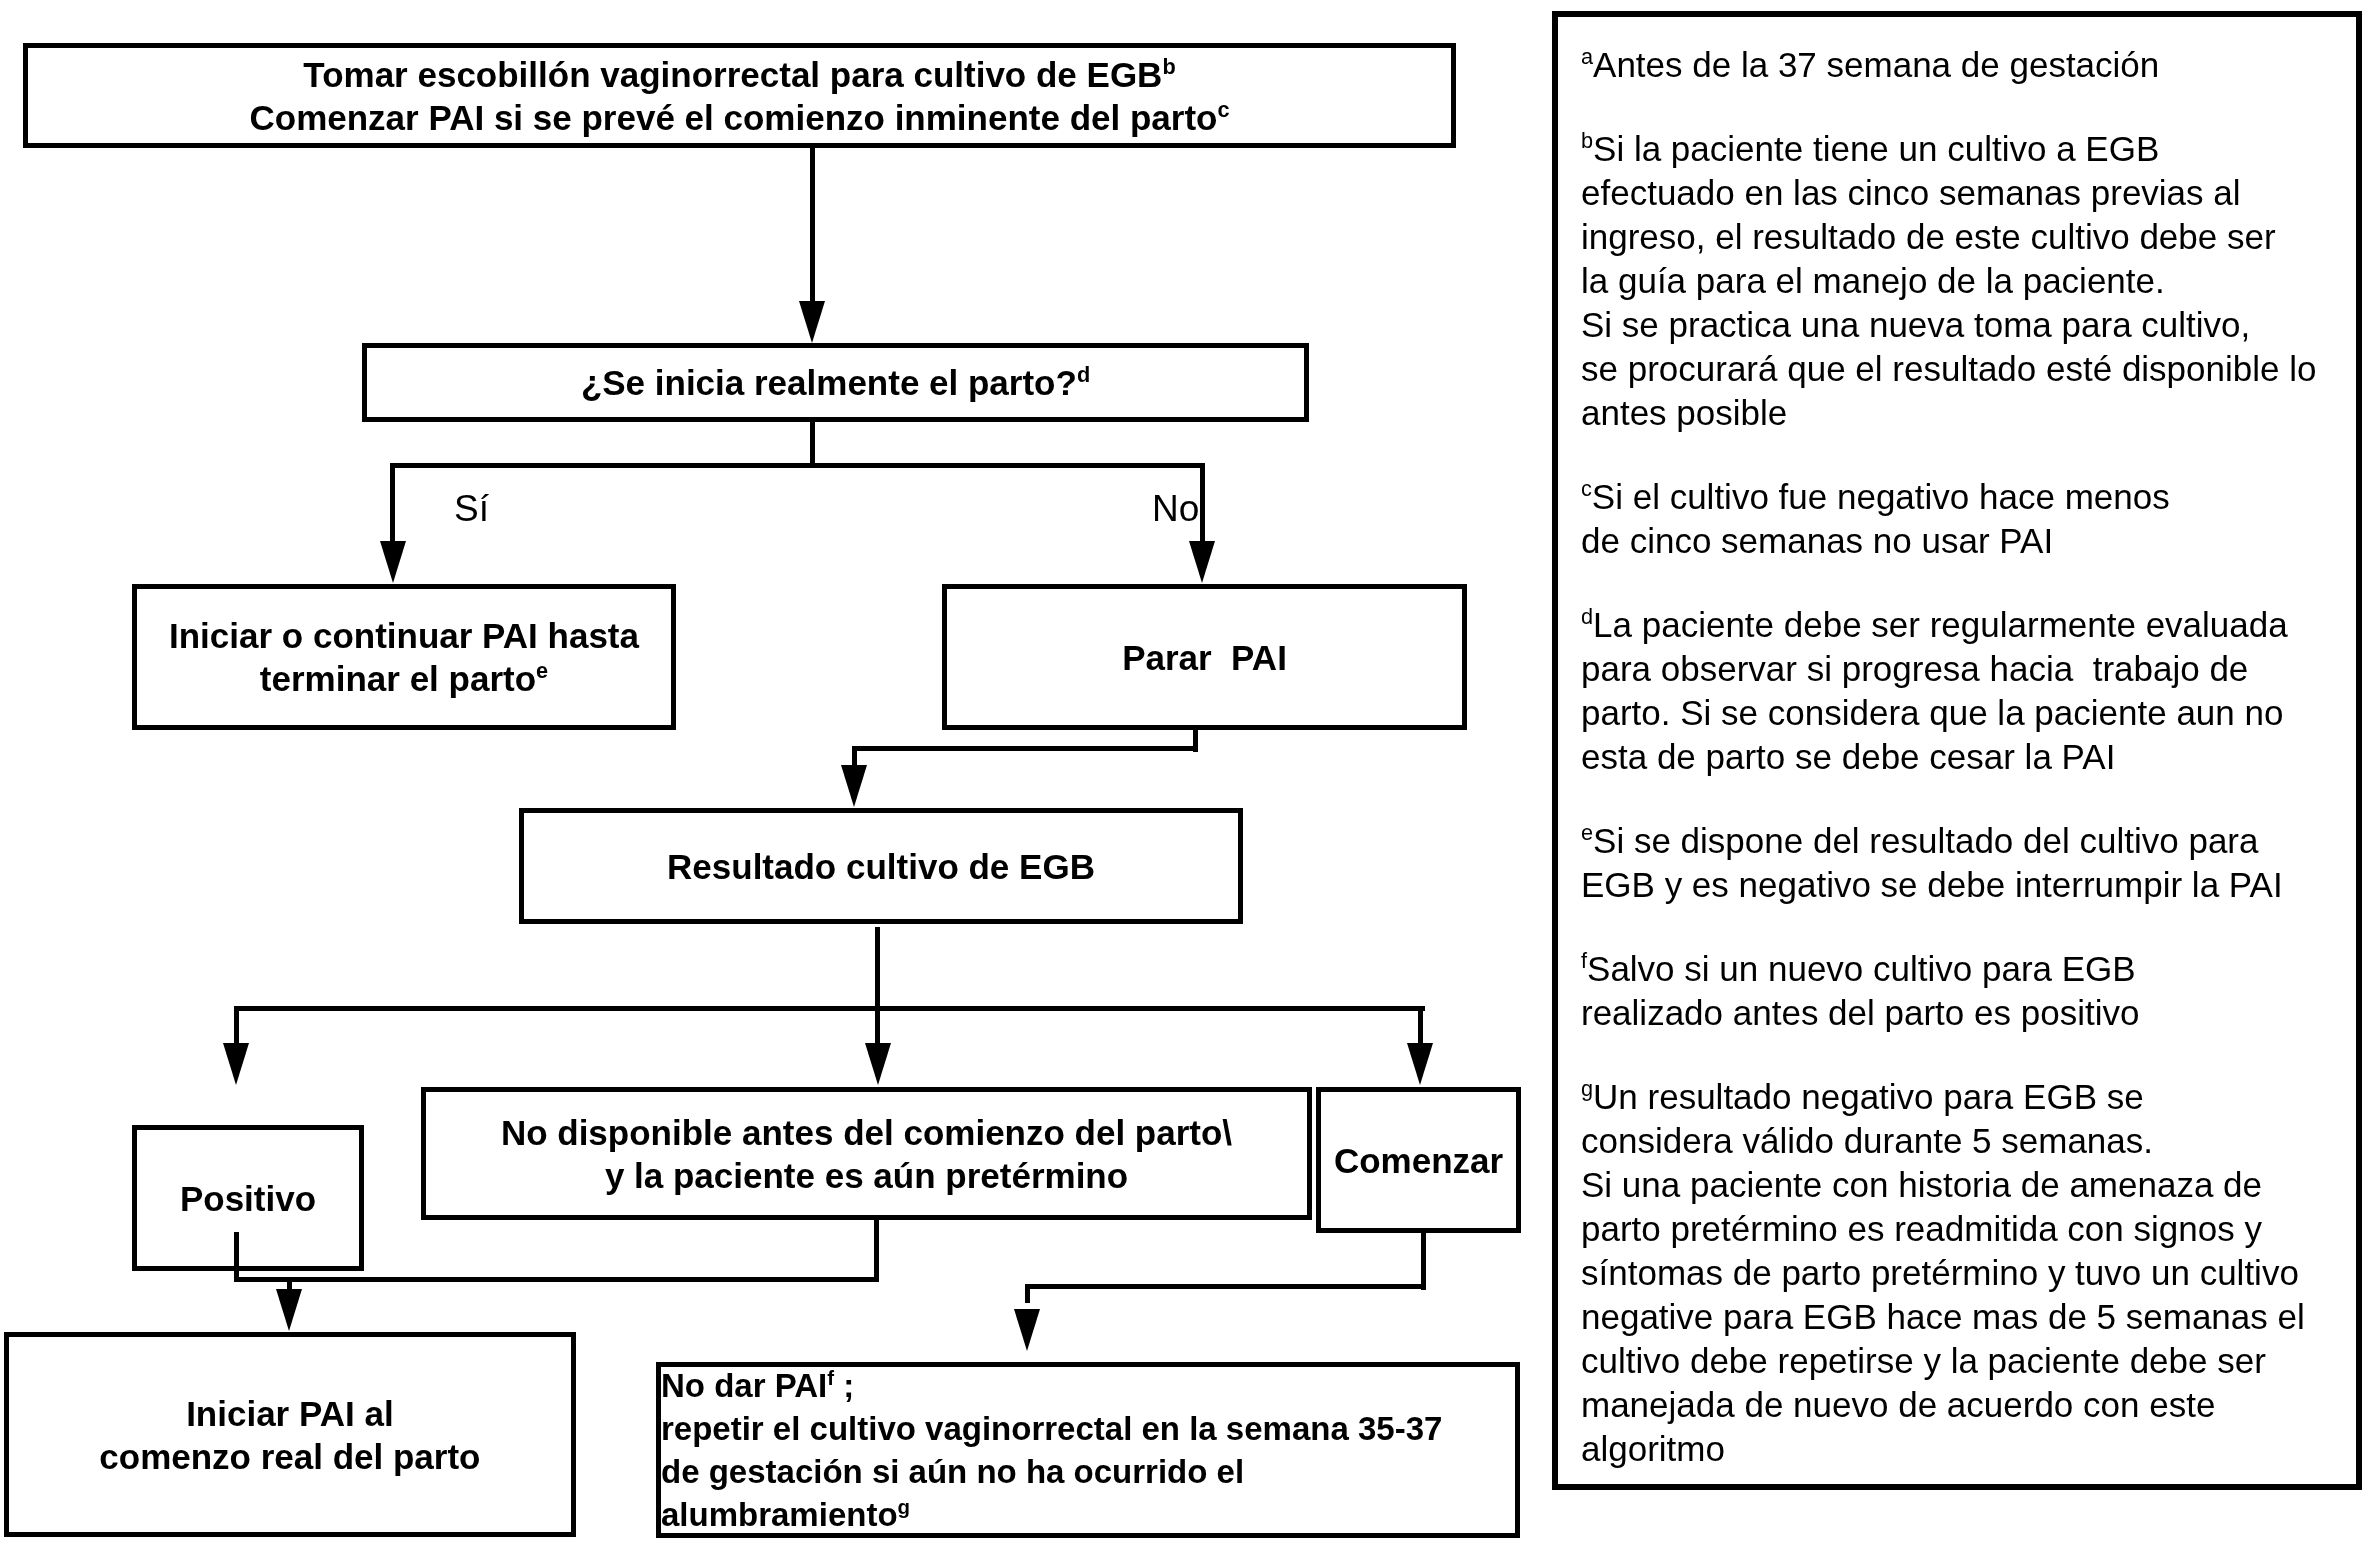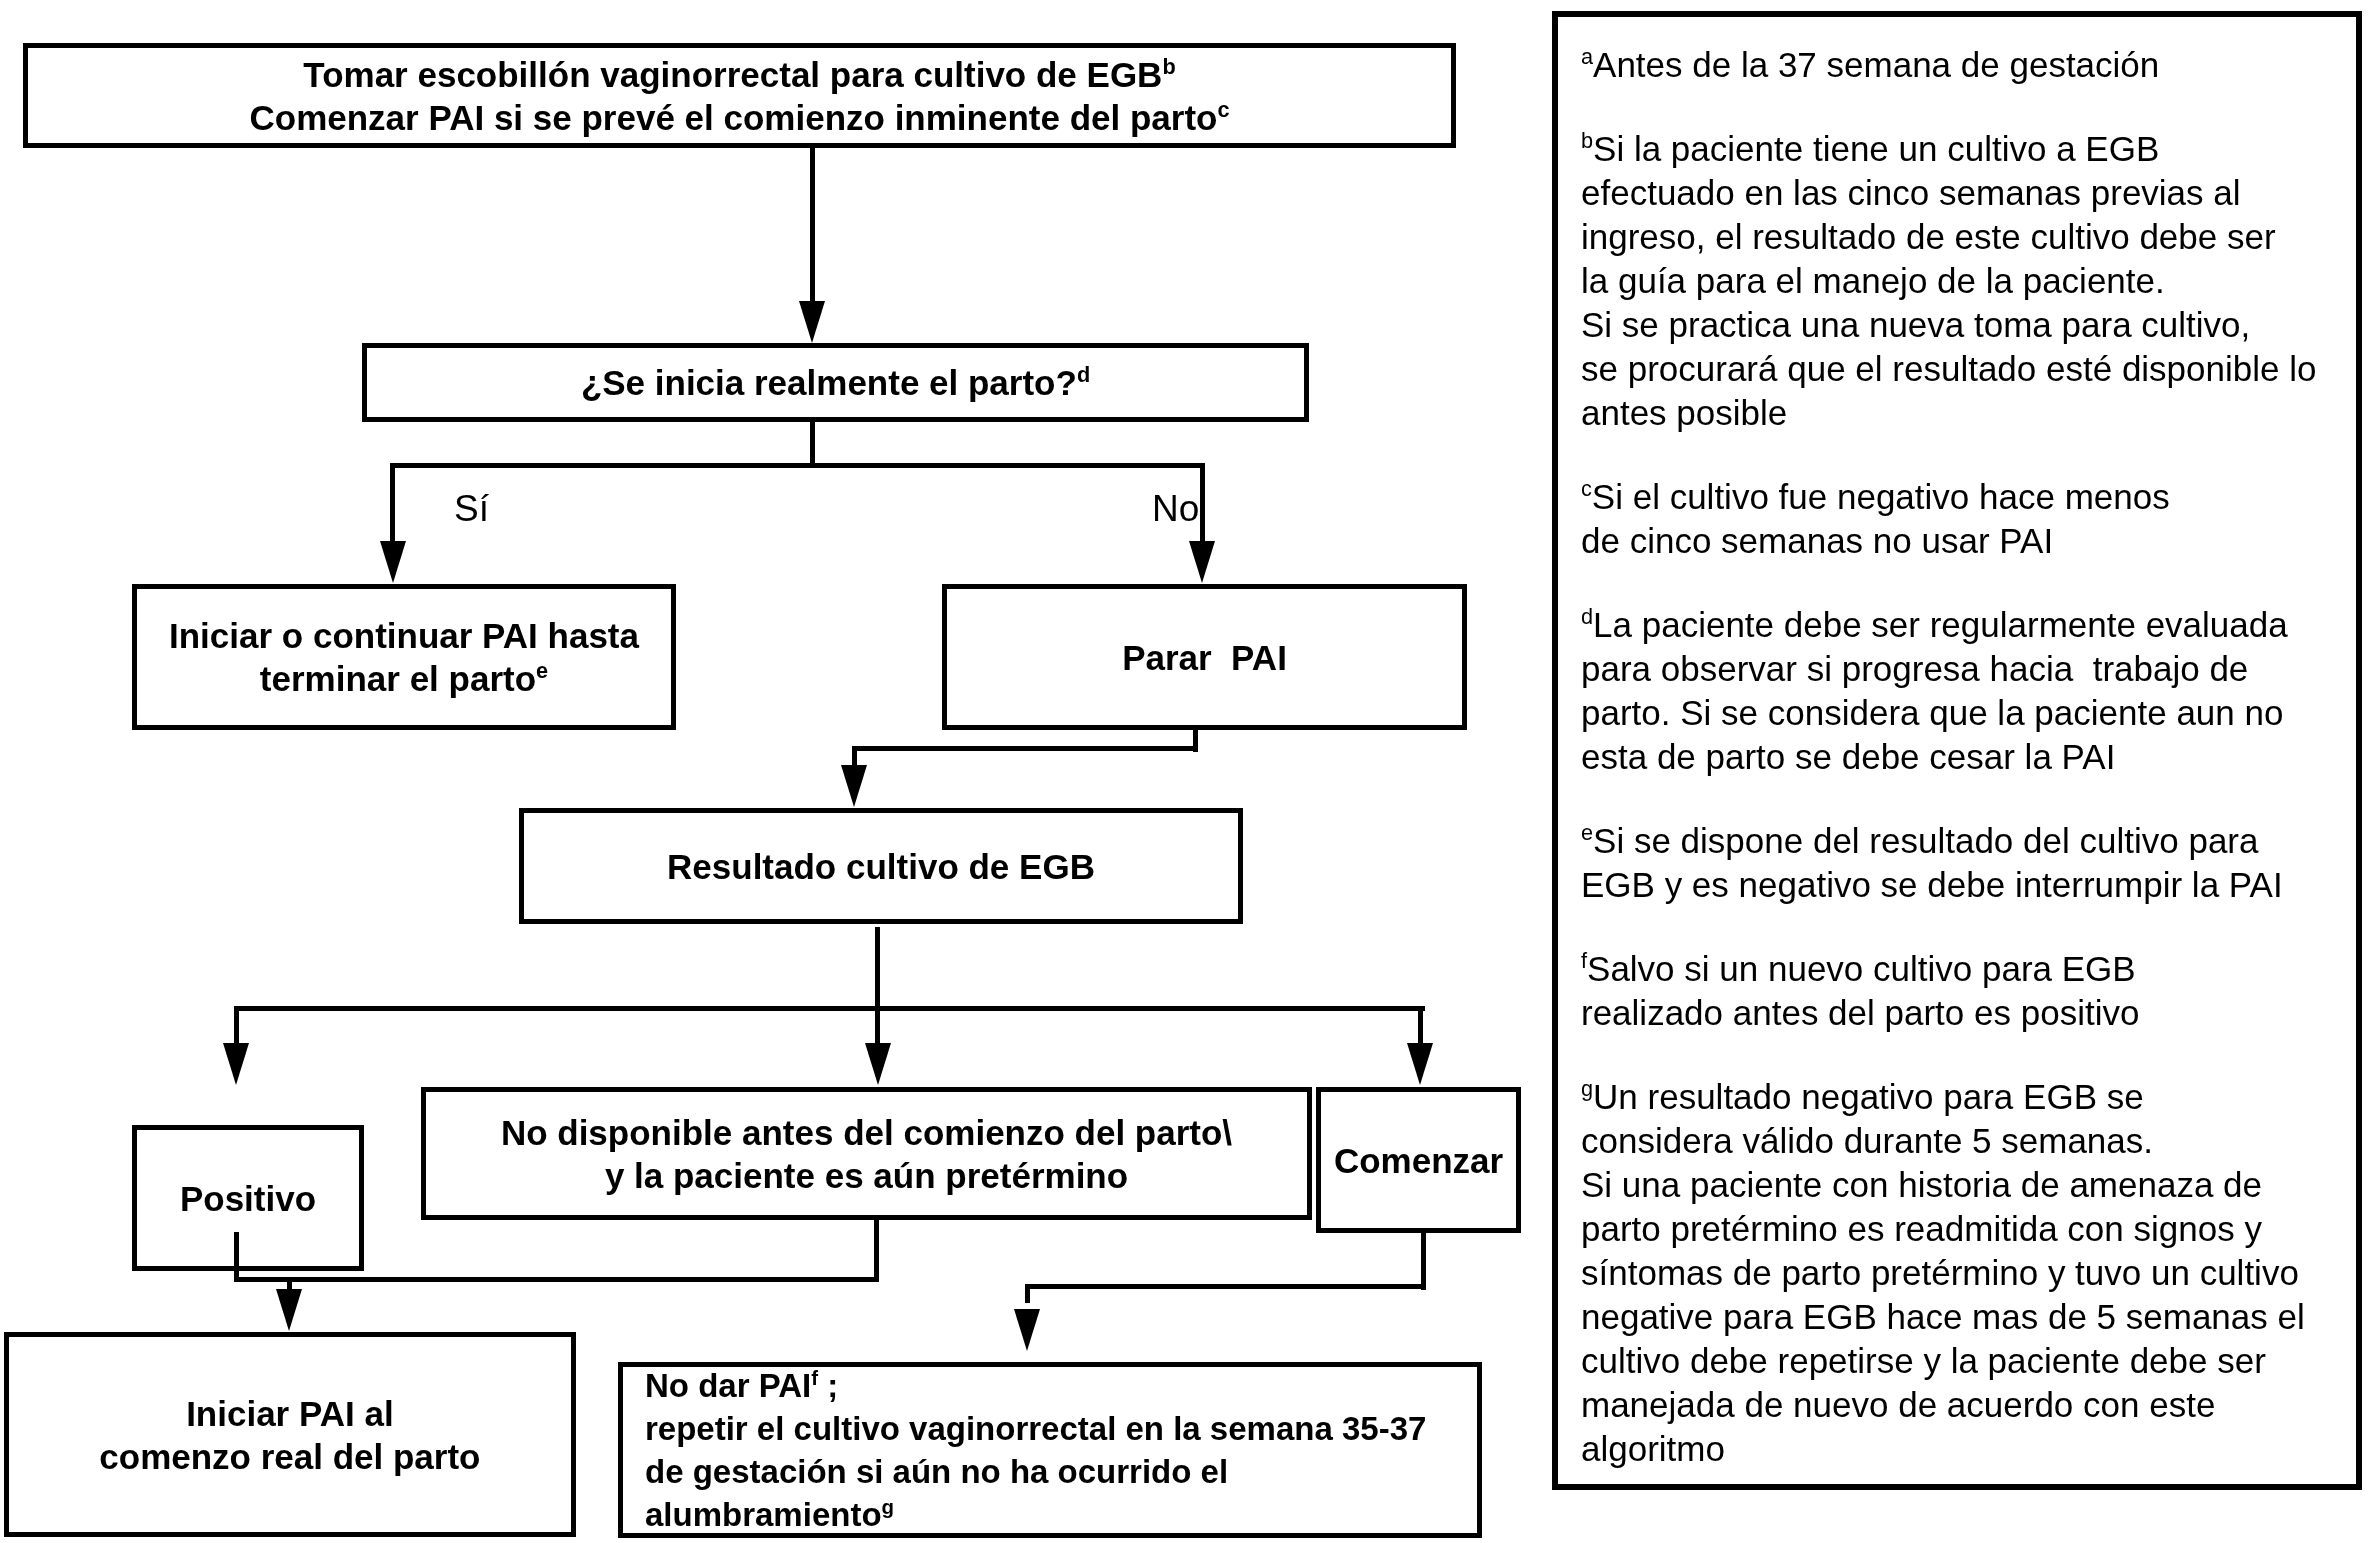--- a/index.html
+++ b/index.html
@@ -45,23 +45,23 @@
   #node-start { left: 23px; top: 43px; width: 1433px; height: 105px; line-height: 43px; }
   #node-question { left: 362px; top: 343px; width: 947px; height: 79px; text-align: right; }
   #node-iniciar-continuar { left: 132px; top: 584px; width: 544px; height: 146px; }
   #node-parar { left: 942px; top: 584px; width: 525px; height: 146px; }
   #node-resultado { left: 519px; top: 808px; width: 724px; height: 116px; }
   #node-positivo { left: 132px; top: 1125px; width: 232px; height: 146px; }
   #node-no-disponible { left: 421px; top: 1087px; width: 891px; height: 133px; }
   #node-negativo { left: 1316px; top: 1087px; width: 205px; height: 146px; }
   #node-iniciar-real { left: 3.9px; top: 1332px; width: 572px; height: 205px; }
   #node-no-dar {
-    left: 618px; top: 1362px; width: 864px; height: 176px;
+    left: 656px; top: 1362px; width: 864px; height: 176px;
     align-items: flex-start; text-align: left;
-    padding-left: 22px; font-size: 33px; line-height: 43px;
+    font-size: 33px; line-height: 43px;
   }
   #sidebar {
     position: absolute;
     left: 1552px; top: 11px; width: 810px; height: 1479px;
     border: 6.2px solid #000;
     background: #fff;
     padding: 26px 6px 0 23px;
     font-size: 35px;
     line-height: 44px;
     font-weight: normal;

